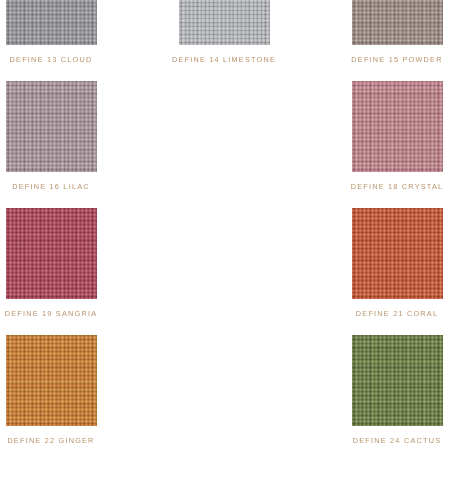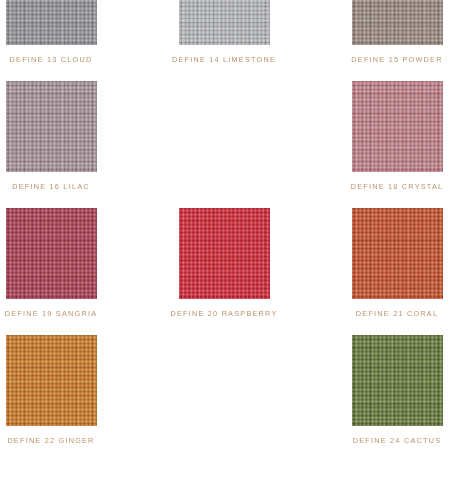--- a/index.html
+++ b/index.html
@@ -126,24 +126,20 @@
       <div class="swatch-label" style="color: rgb(184, 146, 107);">DEFINE 16 LILAC</div>
     </div>
     <div class="swatch-cell" style="left: 322px; top: 81px;">
       <div class="swatch-chip" style="background-color: rgb(189, 129, 137);"></div>
       <div class="swatch-label" style="color: rgb(184, 146, 107);">DEFINE 18 CRYSTAL</div>
     </div>
     <div class="swatch-cell" style="left: -24px; top: 208px;">
       <div class="swatch-chip" style="background-color: rgb(170, 67, 85);"></div>
       <div class="swatch-label" style="color: rgb(184, 146, 107);">DEFINE 19 SANGRIA</div>
     </div>
-    <div class="swatch-cell" style="left: 149px; top: 208px;">
-      <div class="swatch-chip" style="background-color: rgb(204, 47, 60);"></div>
-      <div class="swatch-label" style="color: rgb(184, 146, 107);">DEFINE 20 RASPBERRY</div>
-    </div>
     <div class="swatch-cell" style="left: 322px; top: 208px;">
       <div class="swatch-chip" style="background-color: rgb(195, 85, 50);"></div>
       <div class="swatch-label" style="color: rgb(184, 146, 107);">DEFINE 21 CORAL</div>
     </div>
     <div class="swatch-cell" style="left: -24px; top: 335px;">
       <div class="swatch-chip" style="background-color: rgb(199, 123, 46);"></div>
       <div class="swatch-label" style="color: rgb(184, 146, 107);">DEFINE 22 GINGER</div>
     </div>
     <div class="swatch-cell" style="left: 322px; top: 335px;">
       <div class="swatch-chip" style="background-color: rgb(105, 122, 63);"></div>

